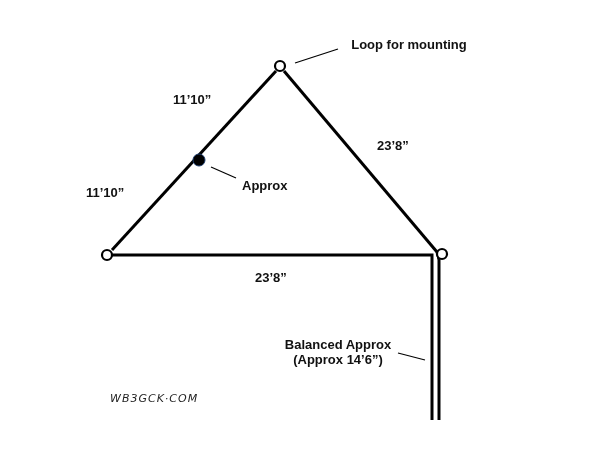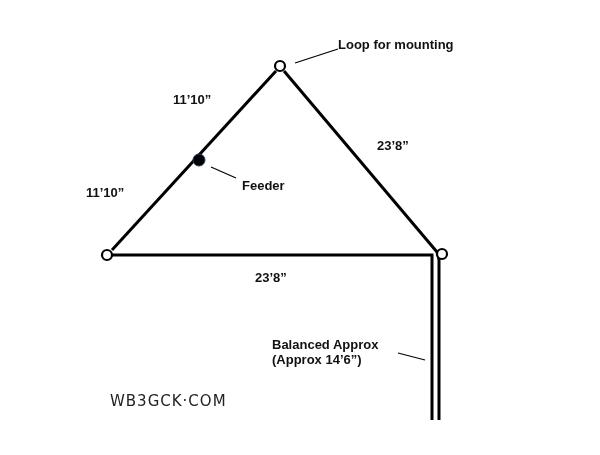--- a/index.html
+++ b/index.html
@@ -1,20 +1,20 @@
 <!DOCTYPE html>
 <html><head>
 <meta charset="utf-8">
 <style>
   html, body { margin:0; padding:0; background:#ffffff; }
   body { width:600px; height:455px; position:relative; overflow:hidden; font-family:"Liberation Sans", sans-serif; }
   #canvas { position:absolute; left:0; top:0; width:600px; height:455px; }
   .lbl { position:absolute; font-family:"Liberation Sans", sans-serif; font-weight:bold; font-size:13px; color:#111; white-space:nowrap; line-height:15px; }
-  .center { text-align:left; }
-  .wm { position:absolute; font-family:"DejaVu Sans", sans-serif; font-size:15px; letter-spacing:1px; color:#222; }
+  .center { text-align:center; }
+  .wm { position:absolute; font-family:"DejaVu Sans", sans-serif; font-style:italic; font-size:11px; letter-spacing:1px; color:#222; }
 </style>
 </head>
 <body>
 
 <svg id="canvas" width="600" height="455" viewBox="0 0 600 455" xmlns="http://www.w3.org/2000/svg">
 
   <line x1="112" y1="250" x2="276" y2="71" stroke="#000" stroke-width="3"></line>
 
   <line x1="284" y1="71" x2="437" y2="252" stroke="#000" stroke-width="3"></line>
 
@@ -33,21 +33,21 @@
   <line x1="211" y1="167" x2="236" y2="178" stroke="#000" stroke-width="1.2"></line>
   <line x1="398" y1="353" x2="425" y2="360" stroke="#000" stroke-width="1.2"></line>
 </svg>
 
 <div class="lbl center" style="left:338px; top:37px; width:142px;">
   <div>Loop for mounting</div>
 </div>
 
 <div class="lbl" style="left:173px; top:92px;">11’10”</div>
 <div class="lbl" style="left:86px; top:185px;">11’10”</div>
-<div class="lbl" style="left:242px; top:178px;">Feeder</div>
+<div class="lbl" style="left:242px; top:178px;">Approx</div>
 <div class="lbl" style="left:377px; top:138px;">23’8”</div>
 <div class="lbl" style="left:255px; top:270px;">23’8”</div>
 
 <div class="lbl center" style="left:272px; top:337px; width:132px;">
   <div>Balanced Approx</div>
   <div>(Approx 14’6”)</div>
 </div>
 
 <div class="wm" style="left:110px; top:392px;">WB3GCK·COM</div>
 

